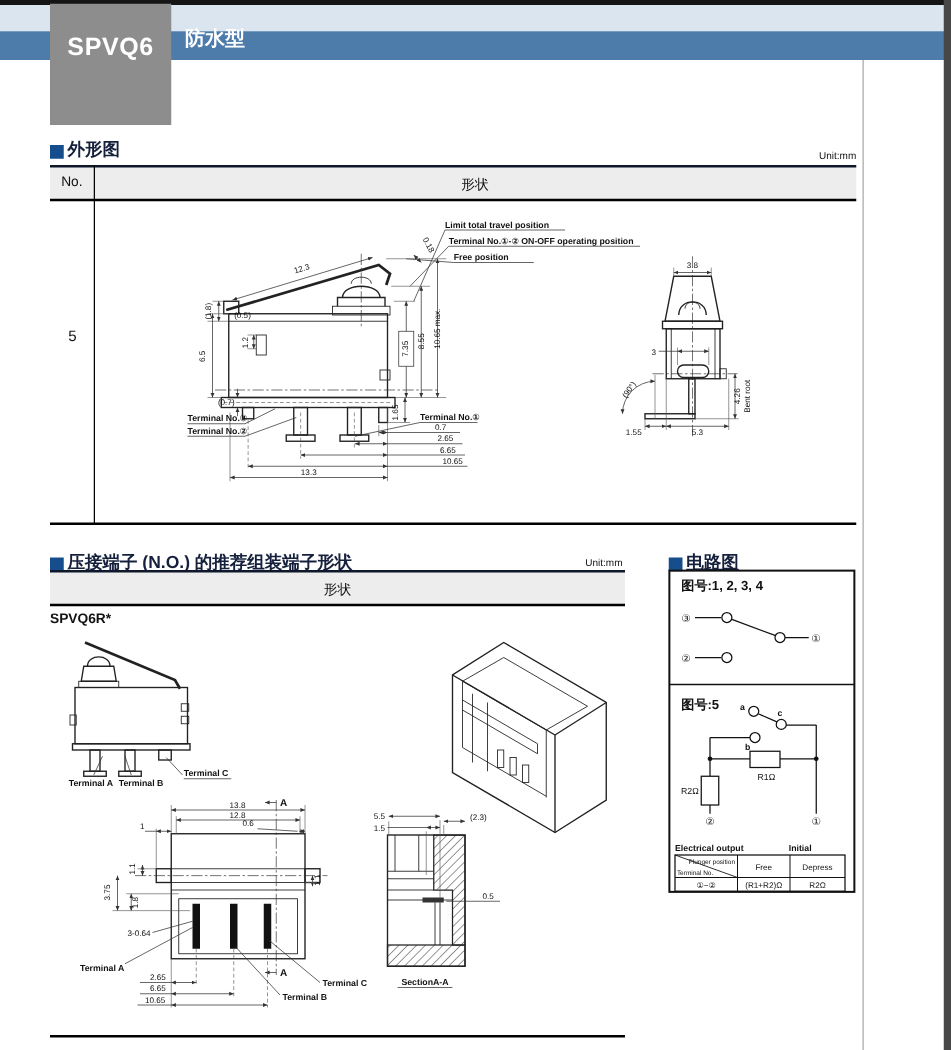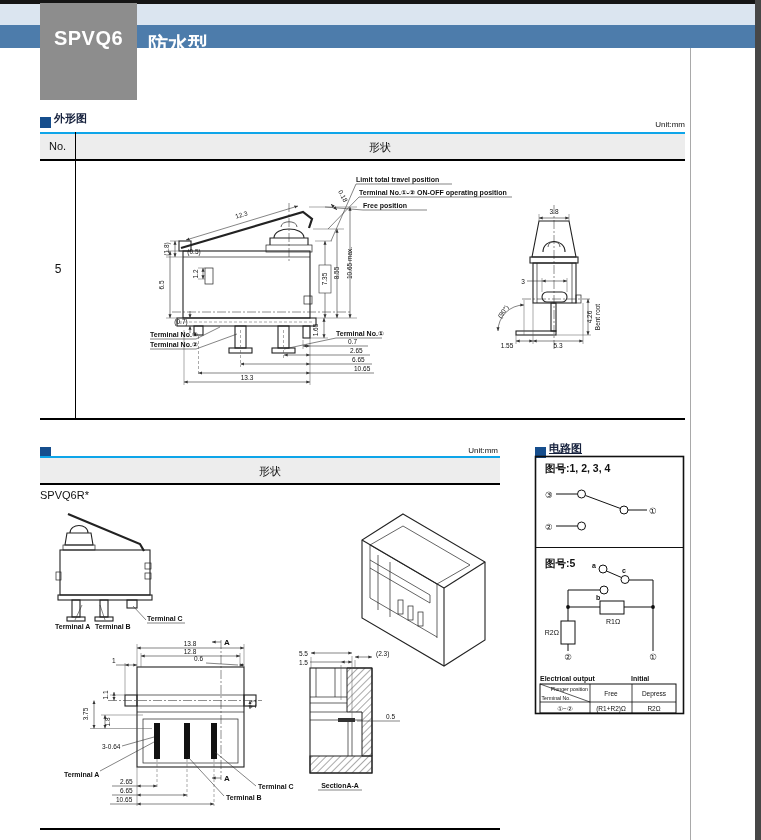--- a/index.html
+++ b/index.html
@@ -6,30 +6,30 @@
   .page{position:relative;width:761px;height:840px;background:#fff;overflow:hidden;
         font-family:"Liberation Sans","DejaVu Sans",sans-serif;color:#111;}
   .abs{position:absolute;}
   
   .topbar{left:0;top:0;width:761px;height:4px;background:#151515;}
   .topstrip{left:0;top:4px;width:761px;height:21px;background:#dbe5f0;}
   .bluebar{left:0;top:25px;width:761px;height:23px;background:#4d7cab;}
   .graybox{left:40px;top:3px;width:97px;height:97px;background:#8d8d8d;z-index:3;}
   .graybox .code{position:absolute;left:0;top:24px;width:97px;text-align:center;
         color:#fff;font-size:20px;font-weight:bold;letter-spacing:.5px;}
-  .prodtype{left:148px;top:33px;height:23px;line-height:23px;color:#fff;
-        font-size:20px;font-weight:bold;z-index:4;}
+  .prodtype{left:148px;top:20px;height:23px;line-height:23px;color:#fff;
+        font-size:16px;font-weight:bold;z-index:4;}
   .rightstrip{left:755px;top:0;width:6px;height:840px;background:#474747;}
   .pagerule{left:690px;top:48px;width:1px;height:792px;background:#a9a9a9;}
   
-  .stitle{font-size:11px;font-weight:bold;color:#15203c;}
+  .stitle{font-size:14px;font-weight:bold;color:#15203c;}
   .sq{width:11px;height:11px;background:#164e8d;display:inline-block;}
   .unit{font-size:8px;font-weight:normal;color:#111;}
   
-  .thead{background:#ededed;border-top:2px solid #0ea5e9;border-bottom:2px solid #000;}
+  .thead{background:#ededed;border-top:2px solid #0f172a;border-bottom:2px solid #000;}
   .thead .lbl{font-size:11px;color:#111;}
   .vline{background:#000;}
   .hline{background:#000;}
   svg text{font-family:"Liberation Sans","DejaVu Sans",sans-serif;fill:#111;}
   svg .ol{fill:none;stroke:#222;stroke-width:1.1;}
   svg .olt{fill:none;stroke:#222;stroke-width:.7;}
   svg .lever{fill:none;stroke:#222;stroke-width:2.2;}
   svg .dim{stroke:#333;stroke-width:.6;fill:none;}
   svg .ext{stroke:#555;stroke-width:.5;fill:none;}
   svg .cl{stroke:#333;stroke-width:.55;fill:none;stroke-dasharray:9 2 2 2;}
@@ -211,26 +211,27 @@
       <line class="ext" x1="533" y1="303" x2="533" y2="344"></line>
       <line class="ext" x1="583" y1="303" x2="583" y2="344"></line>
       <line class="dim" x1="516" y1="341" x2="533" y2="341" marker-start="url(#a1)" marker-end="url(#a1)"></line>
       <text class="t6" text-anchor="middle" x="507" y="348">1.55</text>
       <line class="dim" x1="533" y1="341" x2="583" y2="341" marker-start="url(#a1)" marker-end="url(#a1)"></line>
       <text class="t6" text-anchor="middle" x="558" y="348">5.3</text>
     </g>
   </svg>
 
   <div class="abs" style="left:40px;top:444px;"><span class="sq"></span></div>
+  <div class="abs stitle" style="left:54px;top:441px;">压接端子 (N.O.) 的推荐组装端子形状</div>
   <div class="abs unit" style="left:420px;top:446px;width:78px;text-align:right;">Unit:mm</div>
 
   <div class="abs thead" style="left:40px;top:456px;width:460px;height:25px;">
     <div class="abs lbl" style="left:0;top:6px;right:0;text-align:center;">形状</div>
   </div>
-  <div class="abs" style="left:40px;top:489px;font-size:11px;font-weight:normal;">SPVQ6R*</div>
+  <div class="abs" style="left:40px;top:489px;font-size:11px;font-weight:bold;">SPVQ6R*</div>
   <div class="abs hline" style="left:40px;top:828px;width:460px;height:2px;"></div>
 
   <svg class="abs" style="left:40px;top:484px;" width="470" height="346" viewBox="40 484 470 346">
     <defs>
       <marker id="a2" viewBox="0 0 8 8" refX="7" refY="4" markerWidth="7" markerHeight="7" orient="auto-start-reverse">
         <path d="M0,1 L7,4 L0,7 Z" fill="#333"></path>
       </marker>
       <pattern id="h2" width="5" height="5" patternUnits="userSpaceOnUse" patternTransform="rotate(45)">
         <line x1="0" y1="0" x2="0" y2="5" stroke="#555" stroke-width="1"></line>
       </pattern>

